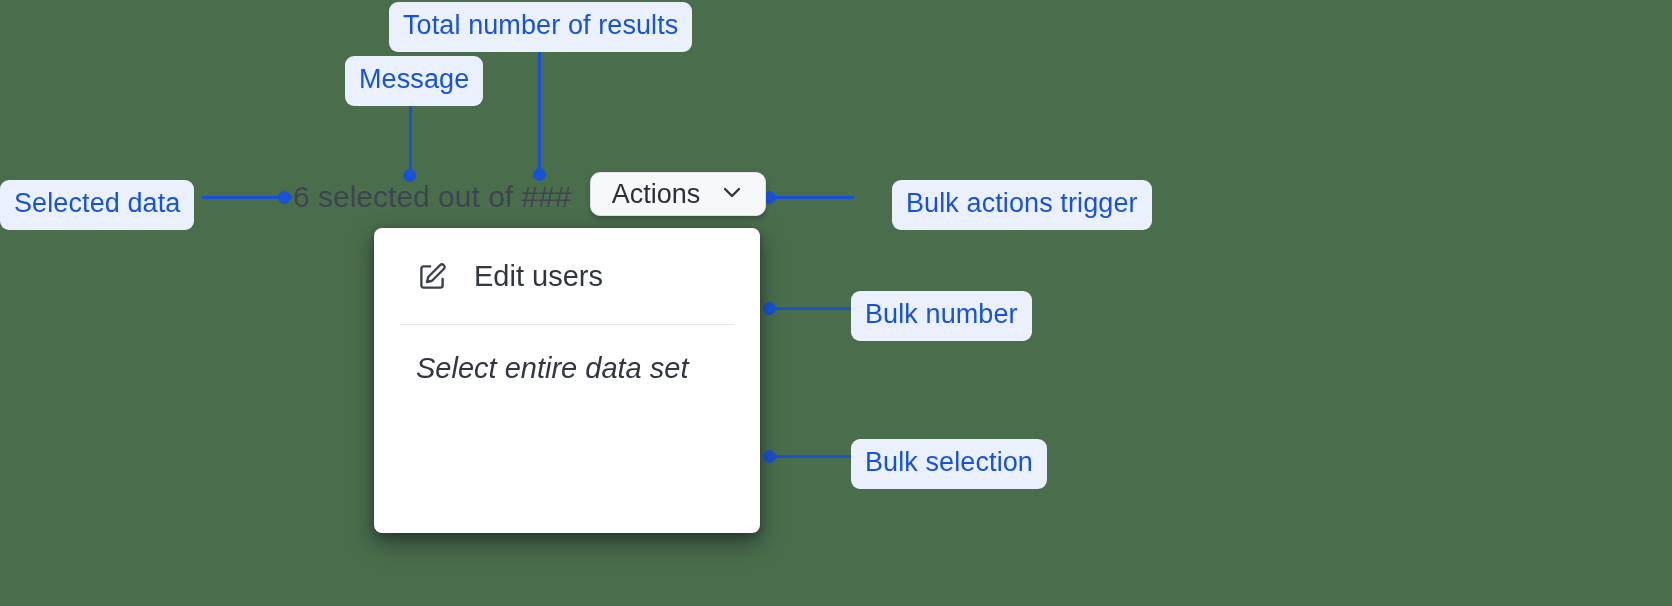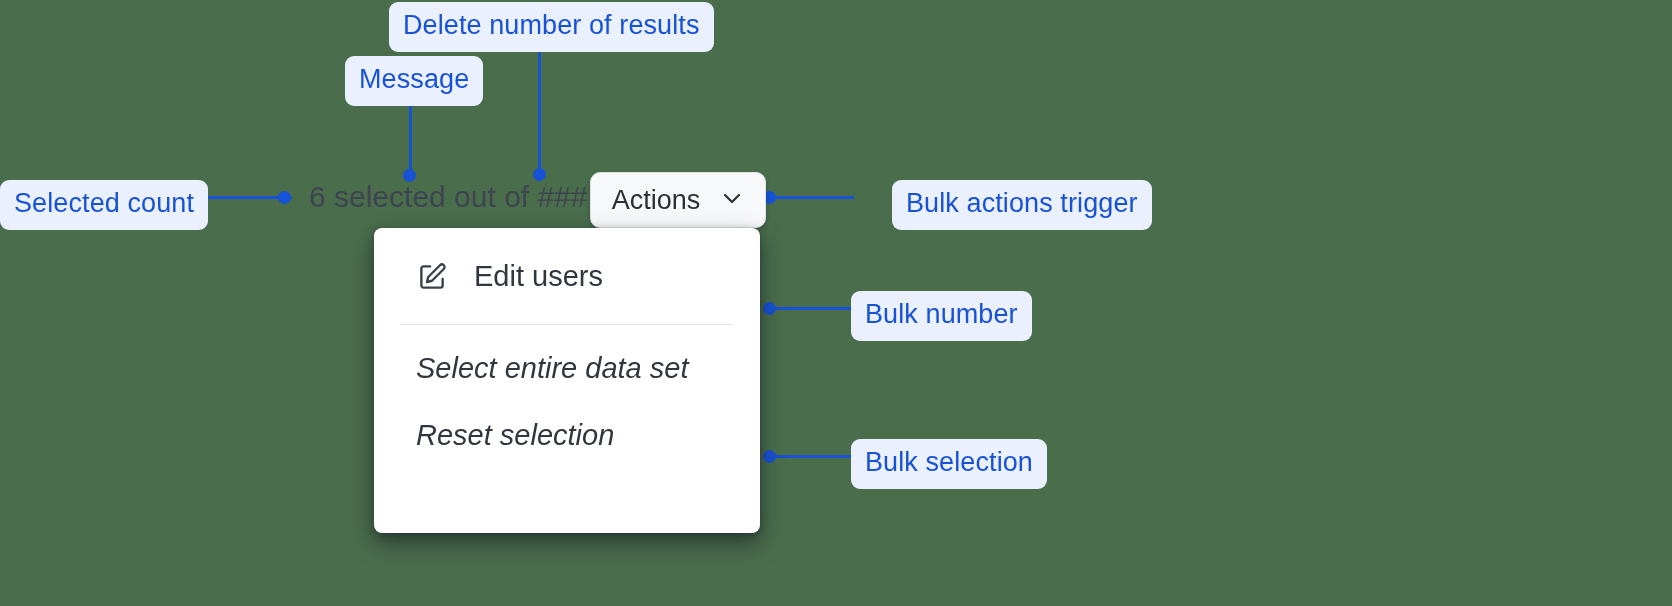--- a/index.html
+++ b/index.html
@@ -37,21 +37,21 @@
     color:#3f4451;
     font-size:30px;
     line-height:1;
     white-space:nowrap;
   }
 
   
   .actions-btn{
     position:absolute;
     left:590px;top:172px;
-    width:176px;height:56px;
+    width:176px;height:44px;
     background:#f7f8f9;
     border:1px solid #dfe1e6;
     border-radius:10px;
     box-shadow:0 3px 5px rgba(28,32,44,.34);
     display:flex;align-items:center;justify-content:center;
     gap:20px;
     box-sizing:border-box;
   }
   .actions-btn .lbl{
     color:#2b2f38;font-size:27px;line-height:1;white-space:nowrap;
@@ -89,43 +89,43 @@
     height:1px;background:#e4e6ea;margin:14px 26px 10px 26px;
   }
 </style>
 </head>
 <body>
 
 <div id="stage">
 
   <div class="lineV" style="left:538px;top:38px;height:136px;"></div>
   <div class="dot" style="left:533px;top:168px;"></div>
-  <div class="callout" style="left:389px;top:2px;">Delete number of results</div>
+  <div class="callout" style="left:389px;top:2px;">Total number of results</div>
 
   <div class="lineV" style="left:409px;top:92px;height:84px;"></div>
   <div class="dot" style="left:403px;top:169px;"></div>
   <div class="callout" style="left:345px;top:56px;">Message</div>
 
   <div class="lineH" style="left:202px;top:196px;width:90px;"></div>
   <div class="dot" style="left:278px;top:191px;"></div>
-  <div class="callout" style="left:0px;top:180px;">Selected count</div>
+  <div class="callout" style="left:0px;top:180px;">Selected data</div>
 
   <div class="lineH" style="left:768px;top:196px;width:86px;"></div>
   <div class="dot" style="left:763px;top:191px;"></div>
   <div class="callout" style="left:851px;top:180px;margin-left:41px;">Bulk actions trigger</div>
 
   <div class="lineH" style="left:768px;top:307px;width:86px;"></div>
   <div class="dot" style="left:763px;top:302px;"></div>
   <div class="callout" style="left:851px;top:291px;">Bulk number</div>
 
   <div class="lineH" style="left:768px;top:455px;width:86px;"></div>
   <div class="dot" style="left:763px;top:450px;"></div>
   <div class="callout" style="left:851px;top:439px;">Bulk selection</div>
 
-  <div class="message" style="left:293px;top:182px;margin-left:16px;">6 selected out of ###</div>
+  <div class="message" style="left:293px;top:182px;">6 selected out of ###</div>
 
   <div class="actions-btn">
     <span class="lbl">Actions</span>
     <span class="chev">
       <svg width="24" height="24" viewBox="0 0 24 24" fill="none" stroke="#2b2f38" stroke-width="2.2" stroke-linecap="round" stroke-linejoin="round">
         <polyline points="5,9 12,16 19,9"></polyline>
       </svg>
     </span>
   </div>
 
@@ -143,19 +143,16 @@
       <span class="txt">Edit users</span>
     </div>
 
 
     <div class="menu-sep"></div>
 
     <div class="menu-item noicon">
       <span class="txt">Select entire data set</span>
     </div>
 
-    <div class="menu-item noicon">
-      <span class="txt">Reset selection</span>
-    </div>
 
   </div>
 
 </div>
 
 </body></html>

